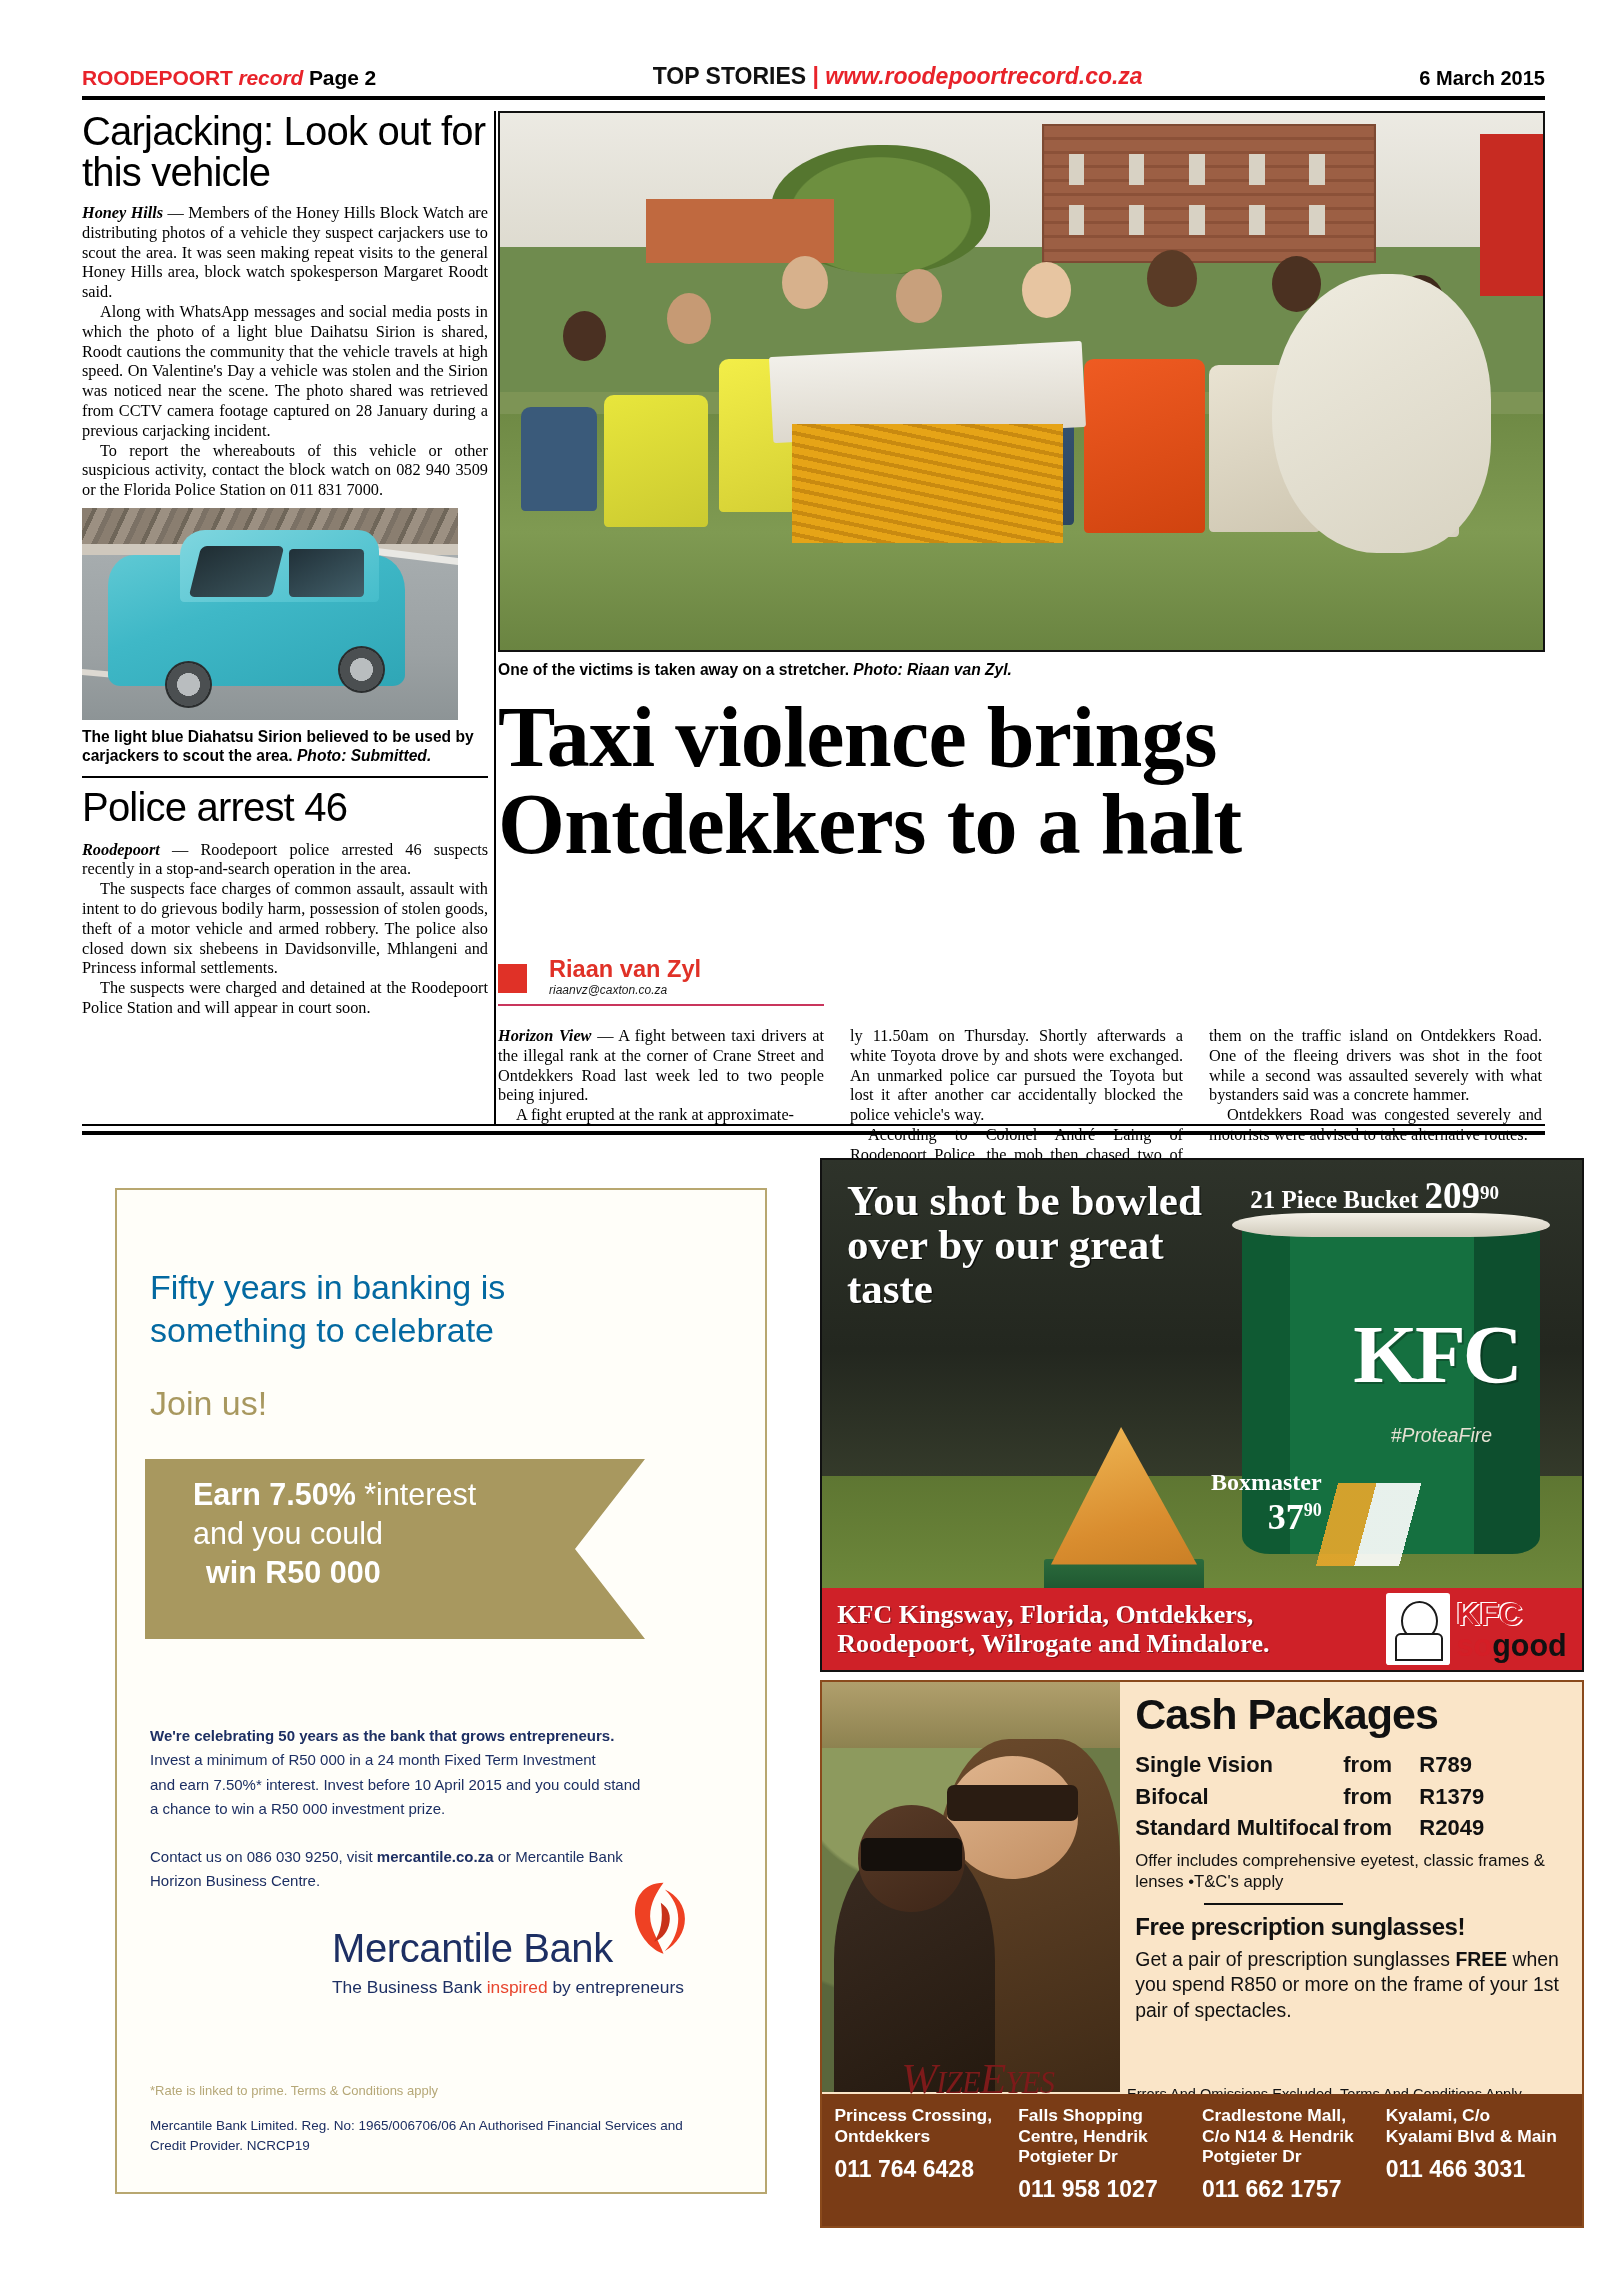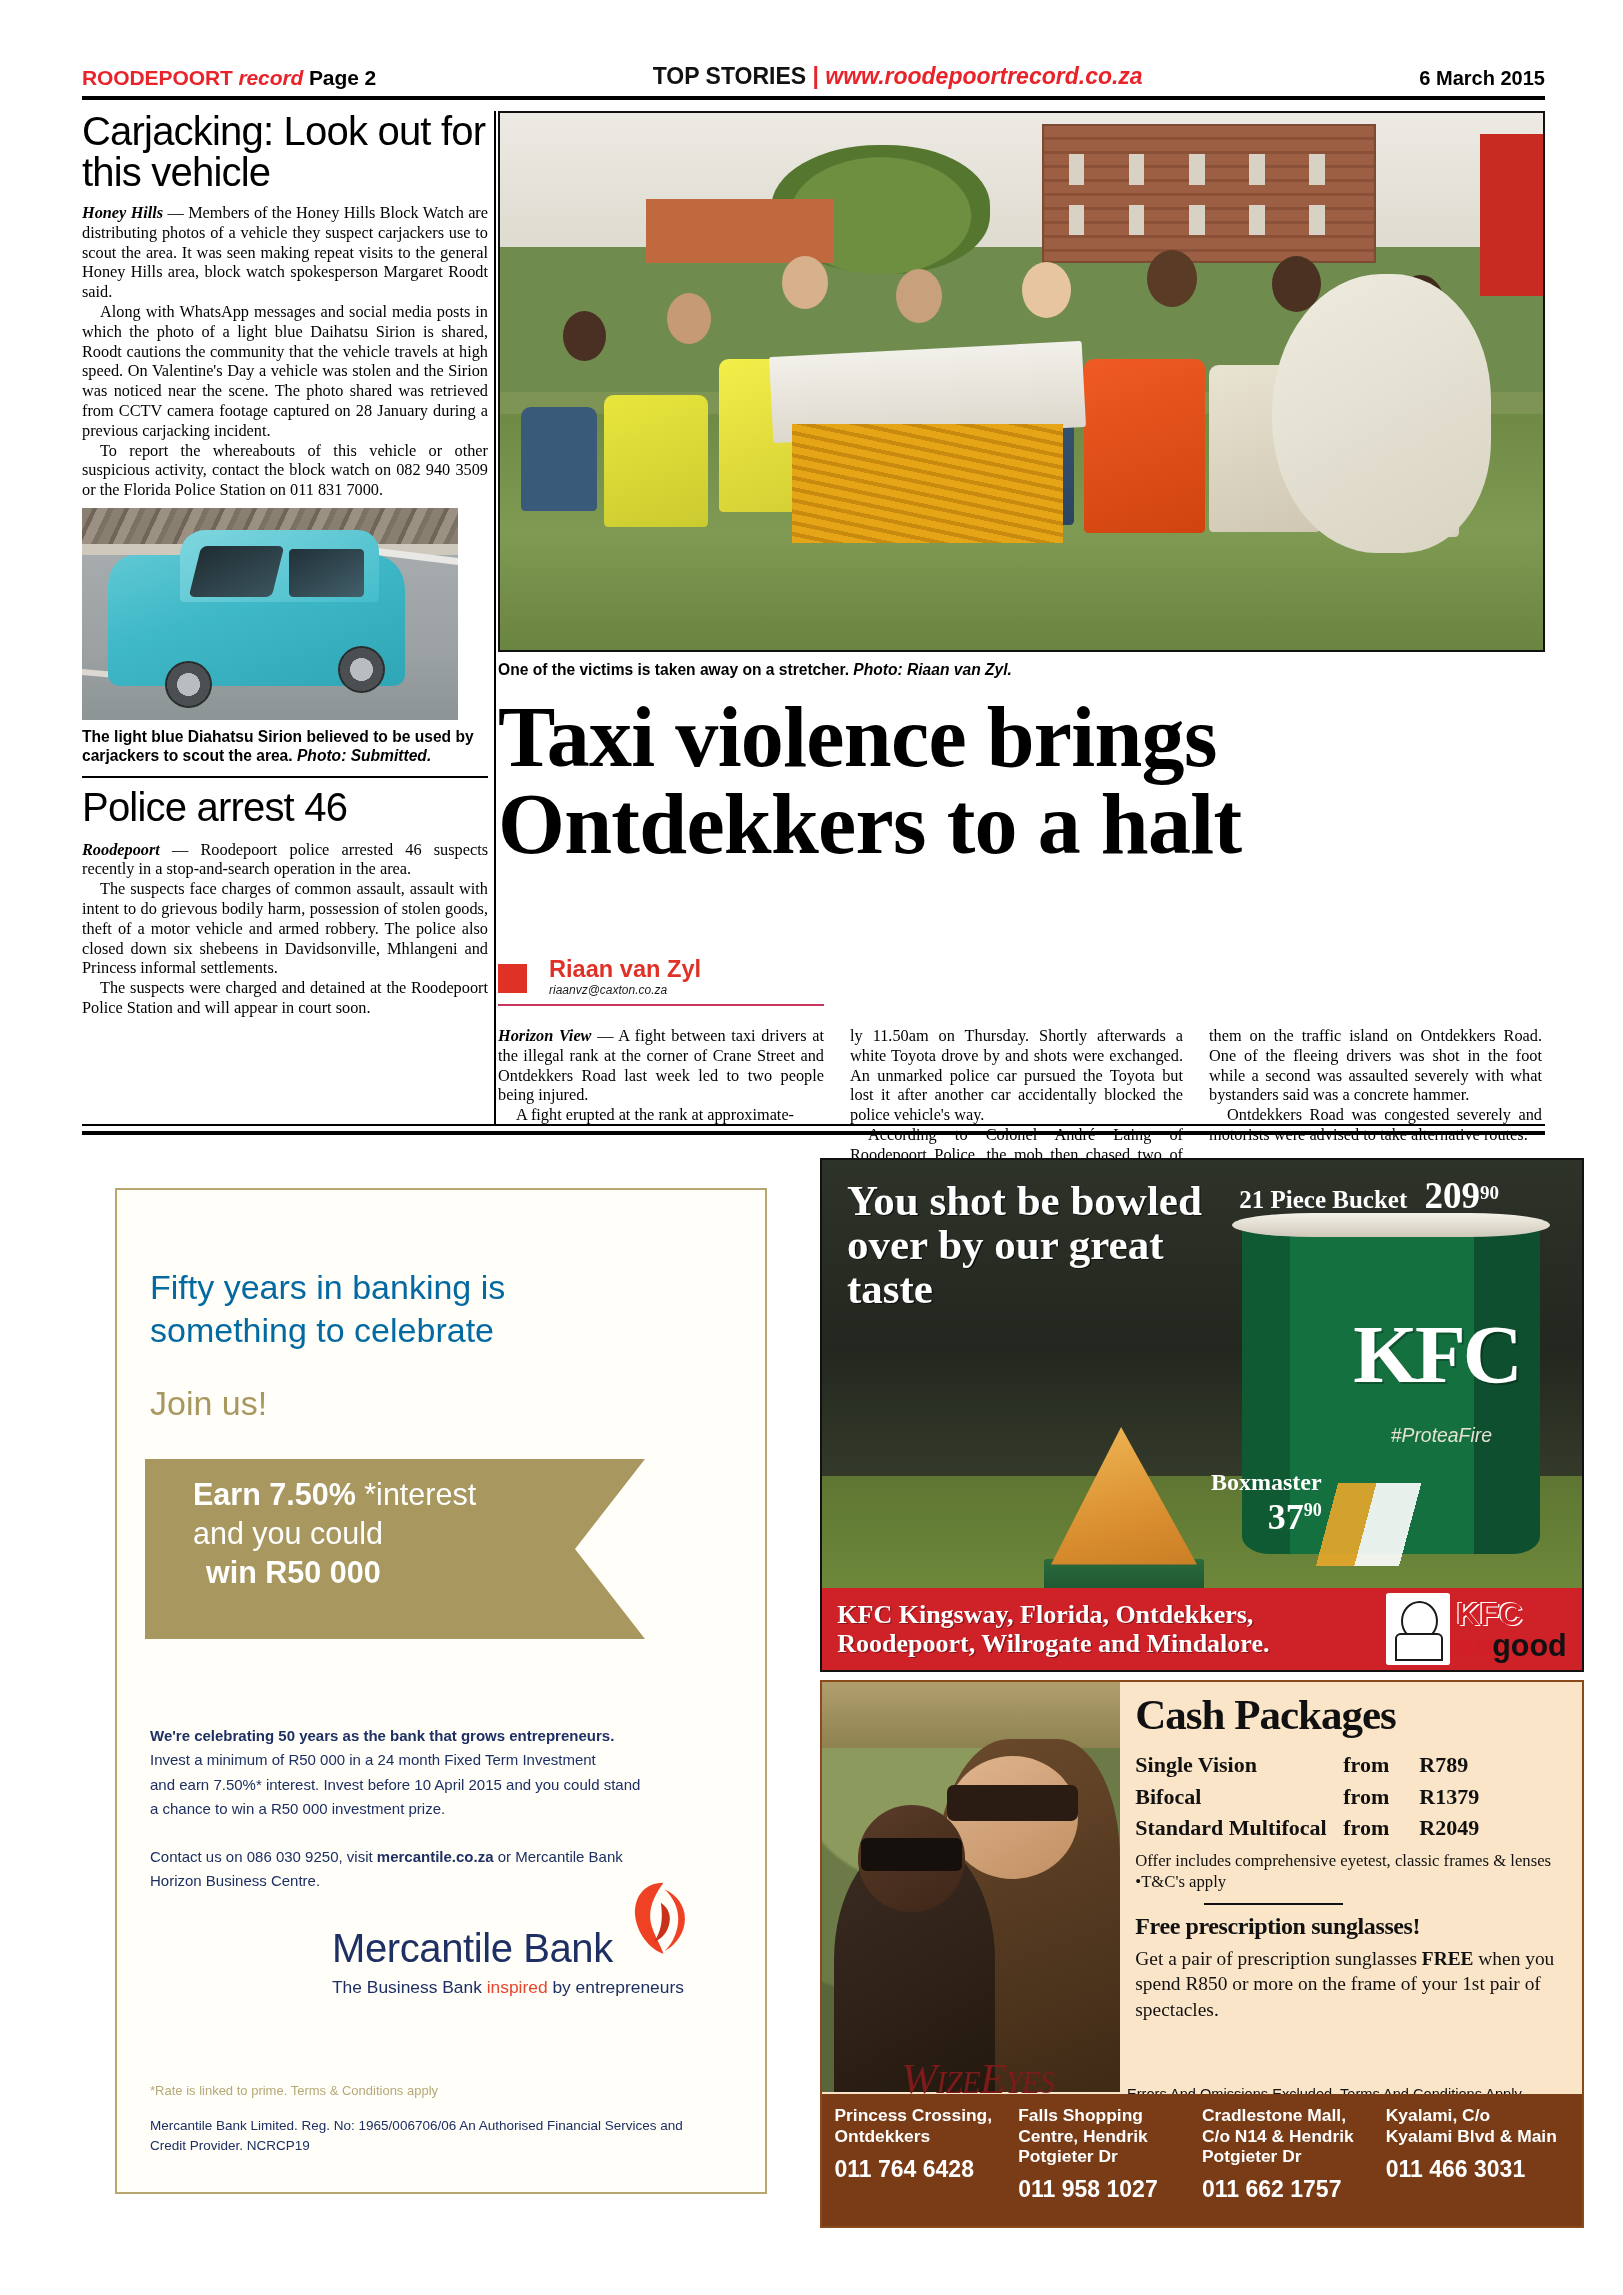--- a/index.html
+++ b/index.html
@@ -207,21 +207,21 @@
   .kfc-slog {
     position:absolute; left:25px; top:19.4px; width:389px; color:#fff;
     font-family:"Liberation Serif", serif; font-weight:bold;
     font-size:43px; line-height:1.02; text-shadow:1.4px 1.4px 0 rgba(0,0,0,.55);
   }
   .kfc-bucketlbl {
     position:absolute; right:83px; top:14px; color:#fff;
     font-family:"Liberation Serif", serif; font-weight:bold; font-size:25px;
     white-space:nowrap;
   }
-  .kfc-bucketlbl .big { font-size:37px;margin-left:11px; }
+  .kfc-bucketlbl .big { font-size:37px; }
   .kfc-bucketlbl .sup { font-size:19px; vertical-align:super; }
   .kfc-box {
     position:absolute; right:42px; top:61px; width:298px; height:333px;
     background:linear-gradient(to right,#0f5a33 0 16%,#157040 16% 78%,#0d4f2e 78% 100%);
     border-radius:9.7px 9.7px 28px 28px / 5.6px 5.6px 18px 18px;
   }
   .kfc-rim { position:absolute; right:32px; top:53px; width:318px; height:23.6px;
     background:linear-gradient(to bottom,#f4f1e8,#cfc9ba); border-radius:50%/100%; }
   .kfc-logo-on-box {
     position:absolute; right:62px; top:146px; color:#fff;
@@ -294,21 +294,21 @@
     background:#15100c; border-radius:5.6px; }
   .wz-woman { position:absolute; right:0; bottom:0; width:62%; height:86%;
     background:linear-gradient(160deg,#6b4a2c,#3f2a16); border-radius:40% 34% 0 0; }
   .wz-woman-head { position:absolute; right:14%; bottom:52%; width:44%; height:30%;
     background:linear-gradient(150deg,#e0b58e,#c28f63); border-radius:50%; }
   .wz-woman-glass { position:absolute; right:14%; bottom:66%; width:44%; height:9%;
     background:#2a1c12; border-radius:7px; }
   .wz-top { position:absolute; left:0; top:0; width:100%; height:16%;
     background:linear-gradient(to bottom,#b09f6c,#8d8250); }
 
-  .wize-panel { position:absolute; left:298px; top:0; right:0; bottom:139px; padding:9.7px 14px 0 15.3px;font-family:Liberation Serif, serif; }
+  .wize-panel { position:absolute; left:298px; top:0; right:0; bottom:139px; padding:9.7px 14px 0 15.3px; }
   .wz-title { font-size:43px; font-weight:bold; color:#111; letter-spacing:-1px; line-height:1.05; }
   .wz-table { margin-top:12.5px; }
   .wz-row { display:flex; align-items:baseline; font-size:22px; font-weight:bold; color:#111;
     line-height:1.42; }
   .wz-row .lbl { width:208px; }
   .wz-row .frm { width:76px; }
   .wz-row .amt { }
   .wz-note { margin-top:8.3px; font-size:16.7px; line-height:1.22; color:#111; }
   .wz-sep { width:139px; height:2.1px; background:#111; margin:11px auto 8.3px 69px; }
   .wz-free { font-size:24px; font-weight:bold; color:#111; letter-spacing:-0.4px; }

